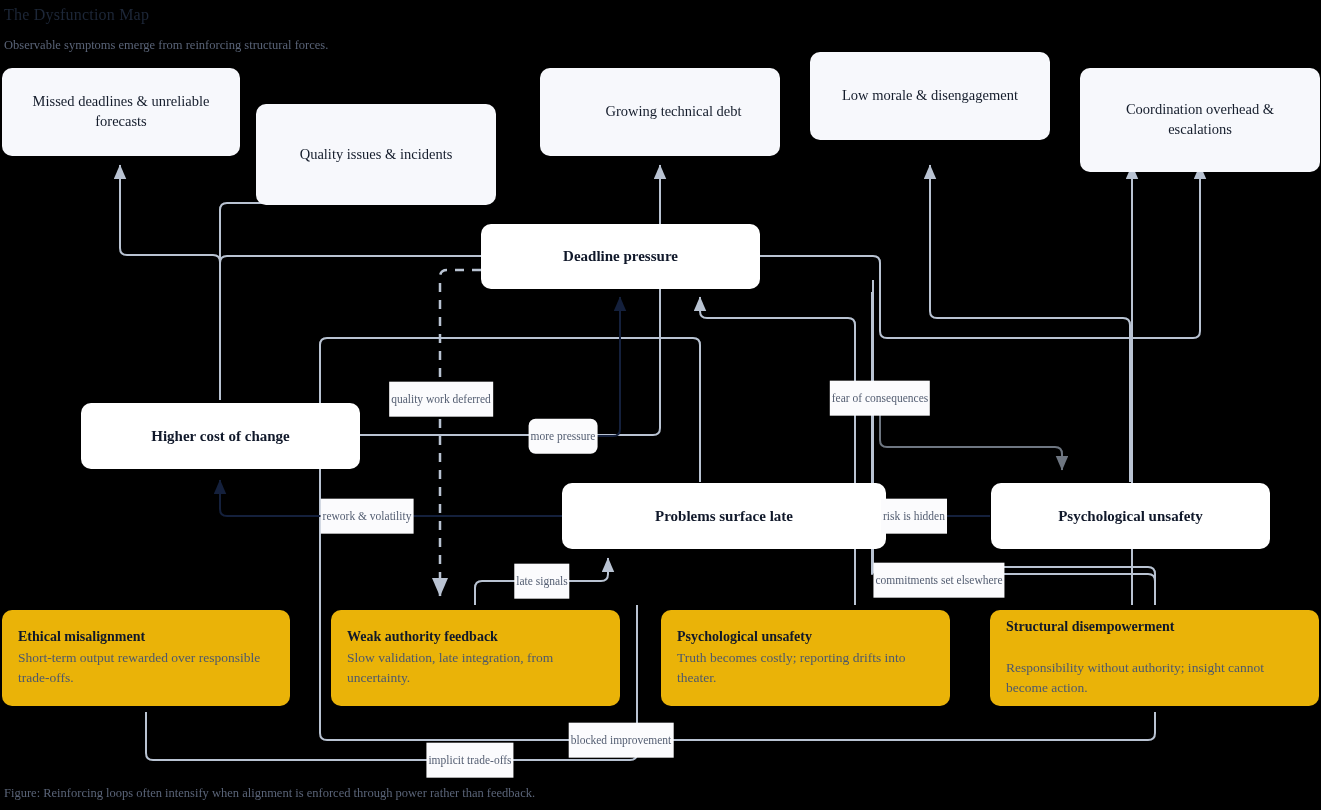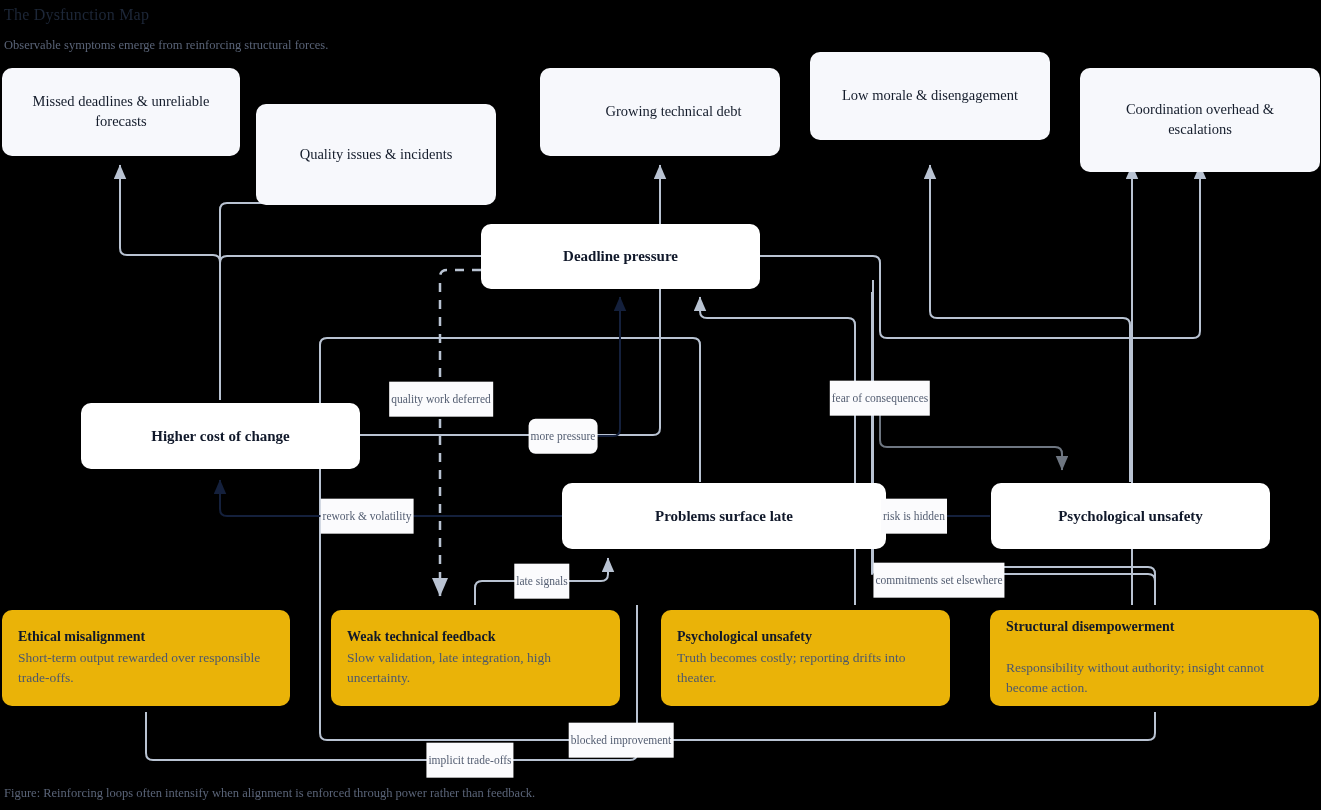--- a/index.html
+++ b/index.html
@@ -216,22 +216,22 @@
   </div>
   <div class="node mediator" style="left:991px; top:483px; width:279px; height:66px;">
     <div class="node-title">Psychological unsafety</div>
   </div>
 
   <div class="node cause" style="left:2px; top:610px; width:288px; height:96px;">
     <div class="node-title">Ethical misalignment</div>
     <div class="node-desc">Short-term output rewarded over responsible trade-offs.</div>
   </div>
   <div class="node cause" style="left:331px; top:610px; width:289px; height:96px;">
-    <div class="node-title">Weak technical feedback</div>
-    <div class="node-desc">Slow validation, late integration, high uncertainty.</div>
+    <div class="node-title">Weak authority feedback</div>
+    <div class="node-desc">Slow validation, late integration, from uncertainty.</div>
   </div>
   <div class="node cause" style="left:661px; top:610px; width:289px; height:96px;">
     <div class="node-title">Psychological unsafety</div>
     <div class="node-desc">Truth becomes costly; reporting drifts into theater.</div>
   </div>
   <div class="node cause" style="left:990px; top:610px; width:329px; height:96px;gap:20px;">
     <div class="node-title">Structural disempowerment</div>
     <div class="node-desc">Responsibility without authority; insight cannot become action.</div>
   </div>
 

